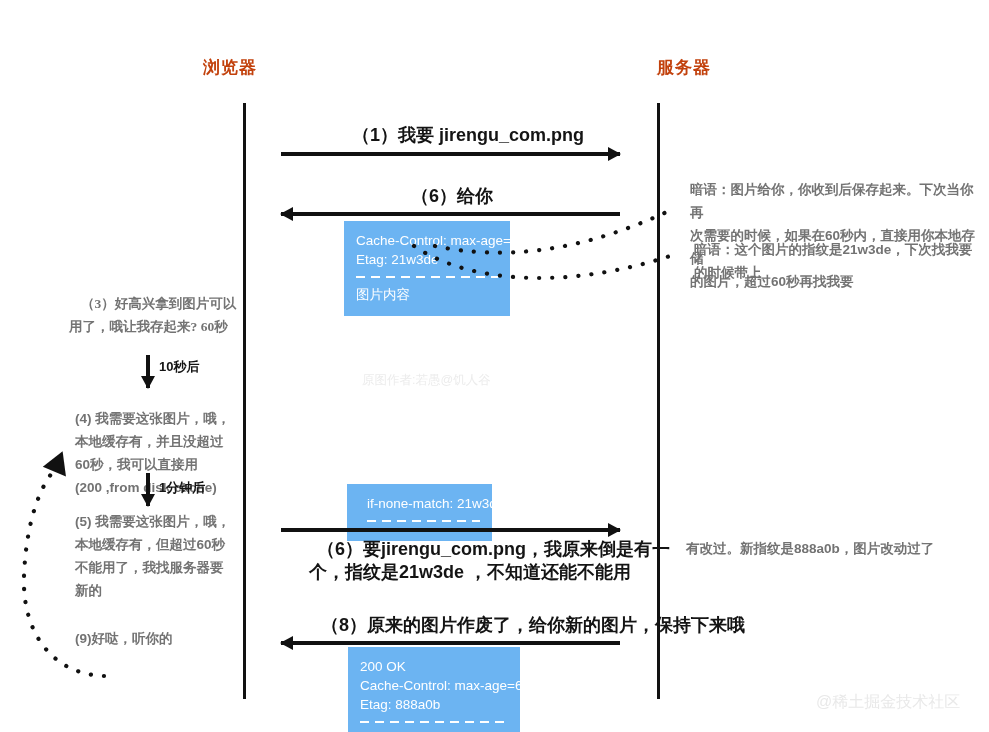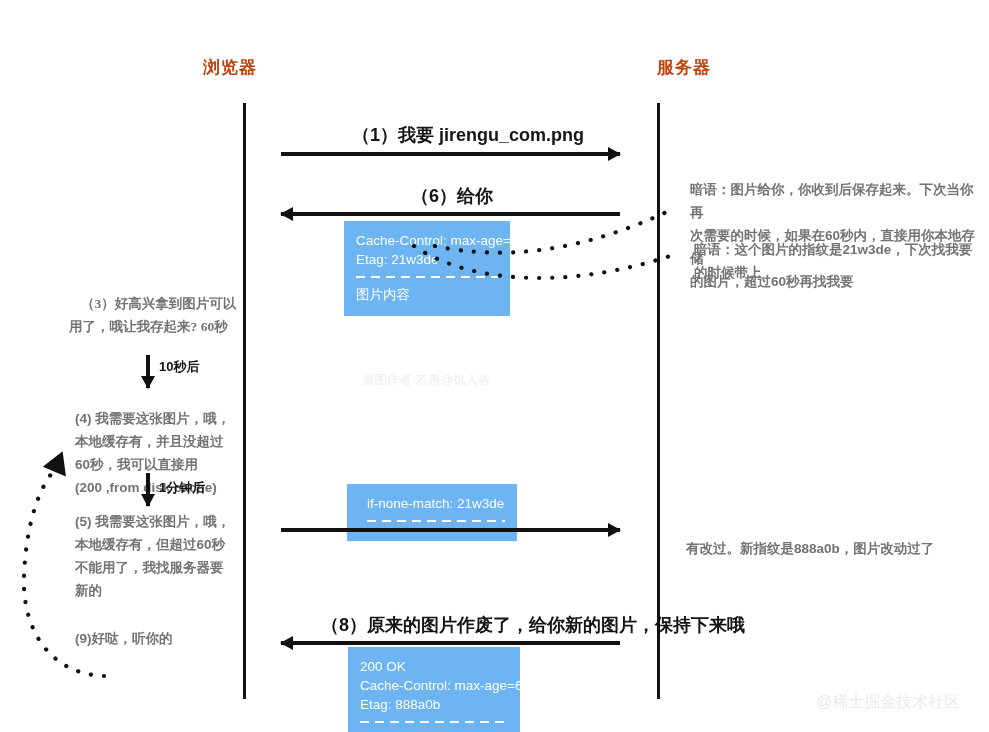--- a/index.html
+++ b/index.html
@@ -217,28 +217,32 @@
 
   <div class="abs note" style="left:75px; top:627px; width:190px;">
     <div>(9)好哒，听你的</div>
   </div>
 
   <svg class="dots" style="left:12px; top:448px; width:105px; height:235px;" width="105" height="235">
     <path d="M92,228 C38,226 10,182 12,128 C14,78 26,40 44,20" fill="none" stroke="#111111" stroke-width="4.2" stroke-linecap="round" stroke-dasharray="0.1,13"></path>
     <polygon points="47,2 58,25 33,23" fill="#111111" transform="rotate(18 45 14)"></polygon>
   </svg>
 
-  <div class="abs http-box" style="left:347px; top:484px; width:170px;padding-left:20px;">
+  <div class="abs http-box" style="left:347px; top:484px; width:145px;padding-left:20px;">
     <div class="line">if-none-match: 21w3de</div>
     <div class="divider"></div>
   </div>
 
   <div class="abs harrow" style="left:281px; top:523px; width:339px;">
     <div class="shaft"></div>
       <div class="head-r"></div>
+  </div>
+  <div class="abs msg-label" style="left:317px; top:538px; line-height:23px;">
+    <div>（6）要jirengu_com.png，我原来倒是有一</div>
+    <div style="text-indent:-8px;">个，指纹是21w3de ，不知道还能不能用</div>
   </div>
 
   <div class="abs note" style="left:686px; top:537px; width:292px;">
     <div>有改过。新指纹是888a0b，图片改动过了</div>
   </div>
 
   <div class="abs msg-label" style="left:321px; top:615px;">（8）原来的图片作废了，给你新的图片，保持下来哦</div>
   <div class="abs harrow" style="left:281px; top:636px; width:339px;">
     <div class="shaft"></div>
       <div class="head-l"></div>

